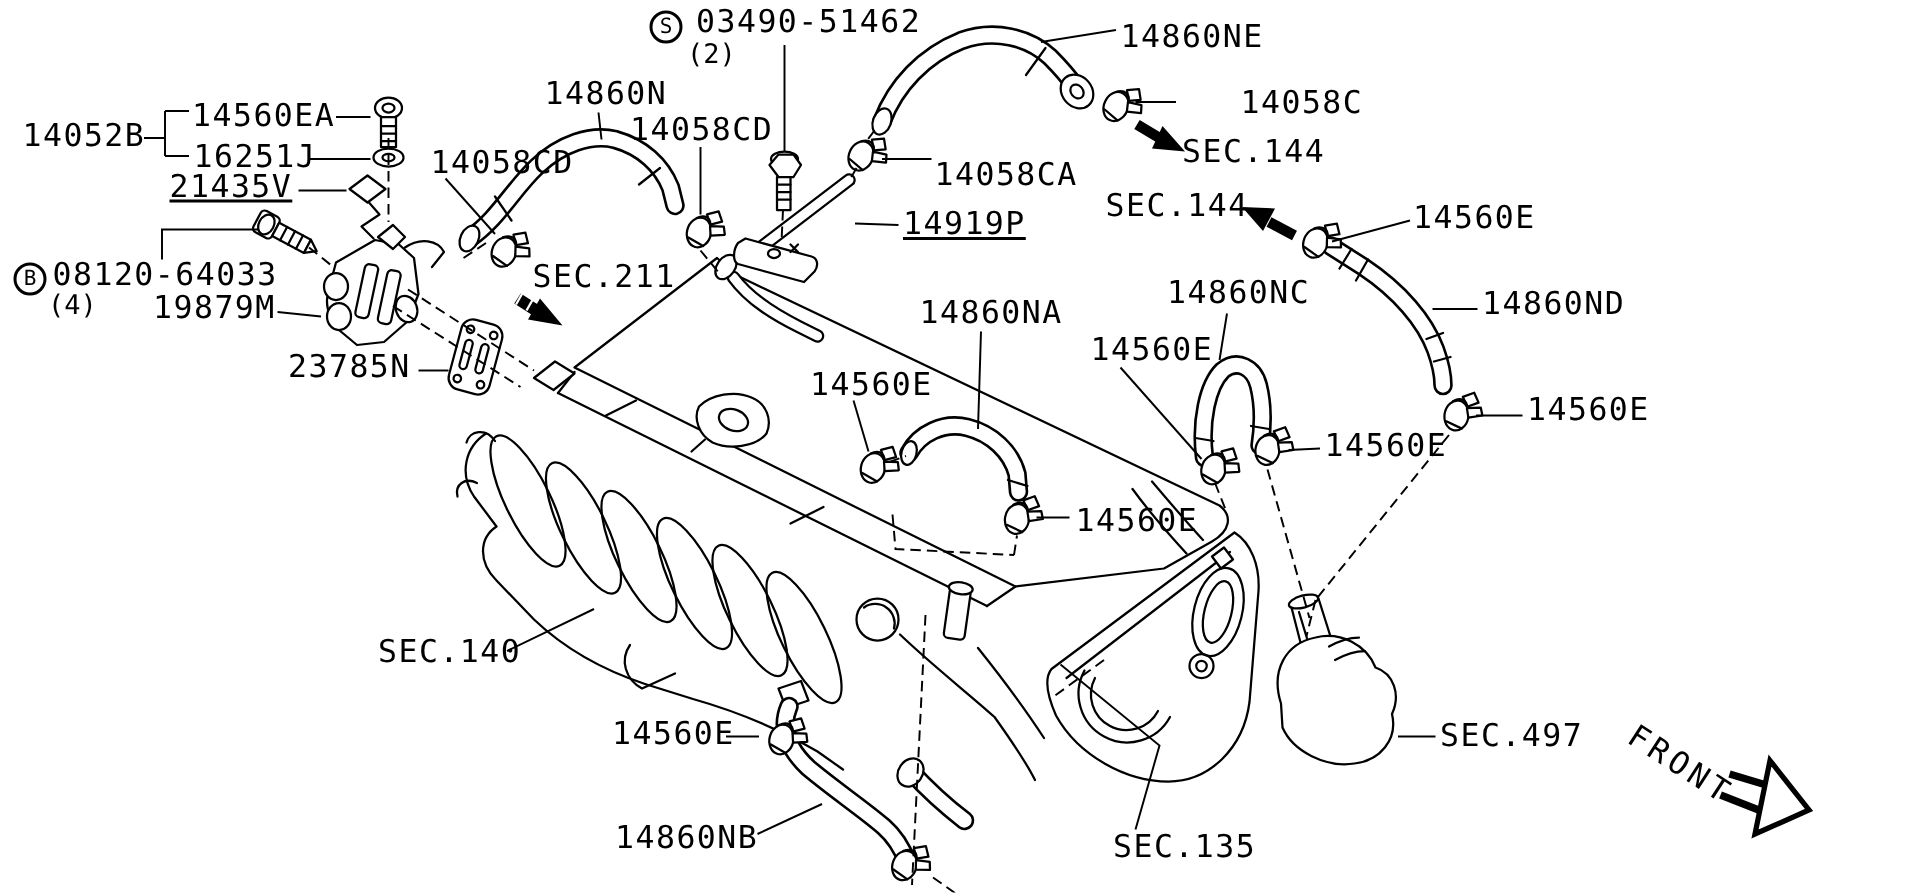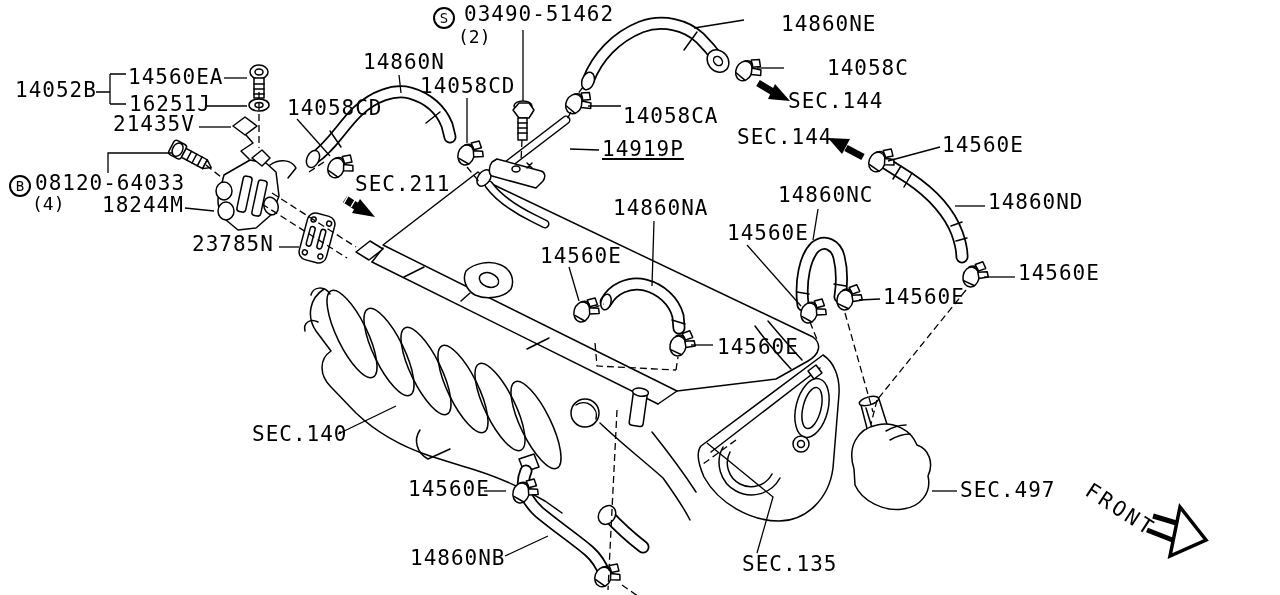--- a/index.html
+++ b/index.html
@@ -285,39 +285,39 @@
       <line x1="1153" y1="516" x2="1183" y2="525" stroke="#000" stroke-width="5"></line>
       <line x1="1147" y1="530" x2="1175" y2="541" stroke="#000" stroke-width="5"></line>
       <polygon points="1180,507 1206,540 1170,556" fill="#fff" stroke="#000" stroke-width="3.5"></polygon>
     </g>
   </g>
 </svg>
 
 <div class="lbl" style="left:15px;  top:80px;">14052B</div>
 <div class="lbl" style="left:128px; top:67px;">14560EA</div>
 <div class="lbl" style="left:129px; top:94px;">16251J</div>
-<div class="lbl" style="left:113px; top:114px;">21435V</div>
+<div class="lbl" style="left:113px; top:114px;text-decoration:underline;">21435V</div>
 <div class="circ" style="left:9px;  top:175px;">B</div>
 <div class="lbl" style="left:35px;  top:173px;">08120-64033</div>
 <div class="lbl sm" style="left:32px; top:195px;">(4)</div>
-<div class="lbl" style="left:102px; top:195px;">18244M</div>
+<div class="lbl" style="left:102px; top:195px;">19879M</div>
 <div class="lbl" style="left:192px; top:234px;">23785N</div>
 
 <div class="circ" style="left:433px; top:7px;">S</div>
 <div class="lbl" style="left:464px; top:4px;">03490-51462</div>
 <div class="lbl sm" style="left:458px; top:28px;">(2)</div>
 
 <div class="lbl" style="left:363px; top:52px;">14860N</div>
 <div class="lbl" style="left:420px; top:76px;">14058CD</div>
 <div class="lbl" style="left:287px; top:98px;">14058CD</div>
 <div class="lbl" style="left:355px; top:174px;">SEC.211</div>
 <div class="lbl" style="left:623px; top:106px;">14058CA</div>
 <div class="lbl" style="left:602px; top:139px;text-decoration:underline;">14919P</div>
 
-<div class="lbl" style="left:781px; top:14px;">14860NE</div>
+<div class="lbl" style="left:747px; top:14px;">14860NE</div>
 <div class="lbl" style="left:787px; top:58px;margin-left:40px;">14058C</div>
 <div class="lbl" style="left:788px; top:91px;">SEC.144</div>
 <div class="lbl" style="left:737px; top:127px;">SEC.144</div>
 <div class="lbl" style="left:942px; top:135px;">14560E</div>
 <div class="lbl" style="left:988px; top:192px;">14860ND</div>
 <div class="lbl" style="left:1018px;top:263px;">14560E</div>
 <div class="lbl" style="left:883px; top:287px;">14560E</div>
 <div class="lbl" style="left:778px; top:185px;">14860NC</div>
 <div class="lbl" style="left:727px; top:223px;">14560E</div>
 

